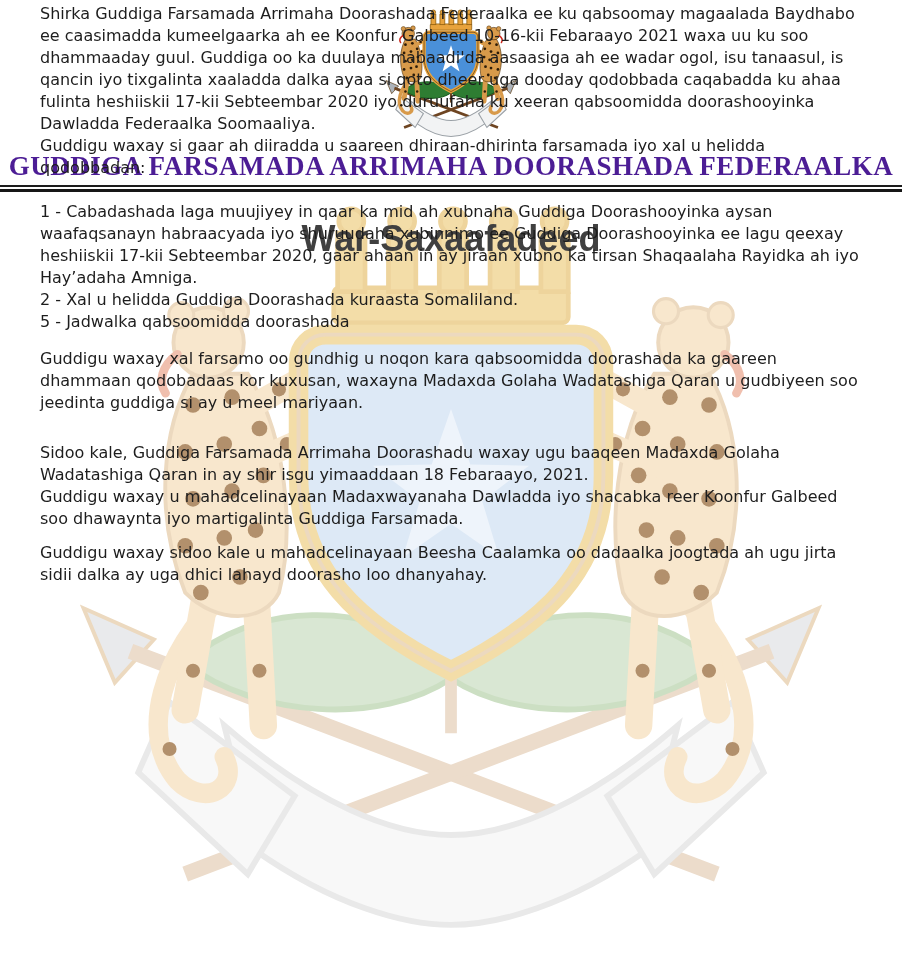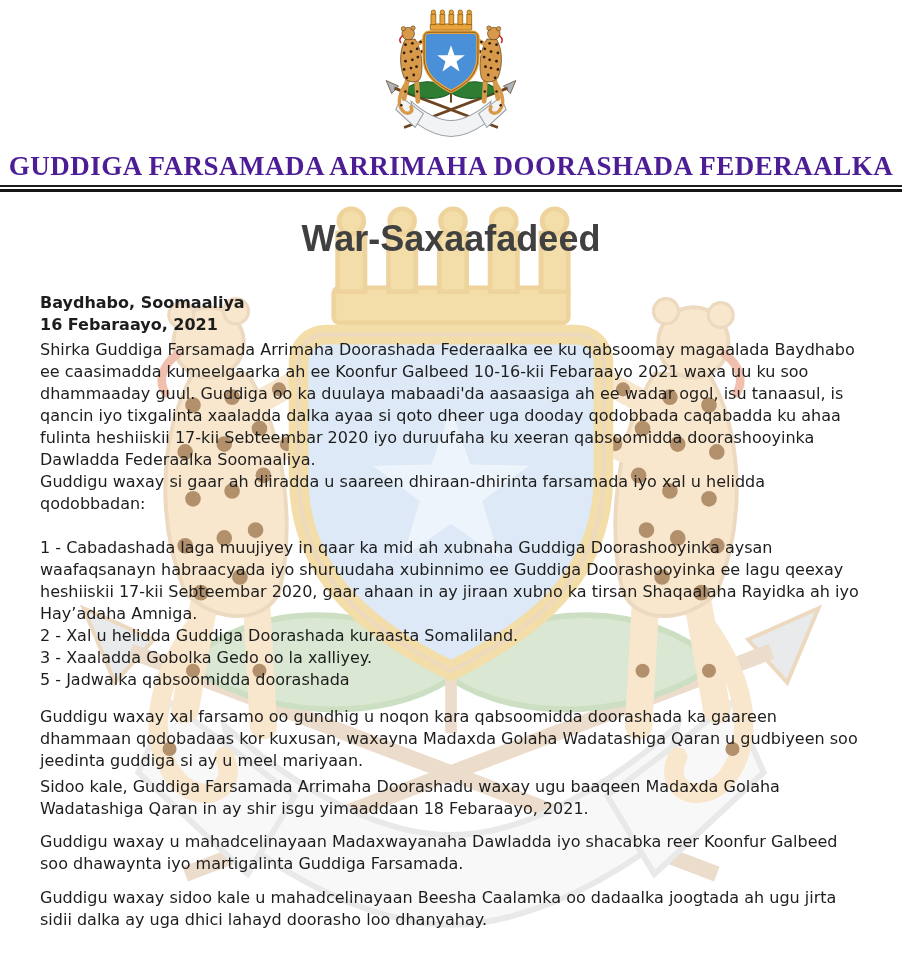--- a/index.html
+++ b/index.html
@@ -35,22 +35,22 @@
     position:absolute;top:218px;left:0;right:0;text-align:center;
     font-family:Liberation Sans, sans-serif;font-weight:bold;font-size:36px;color:#404040;
   }
   
   .content{position:absolute;top:0;left:40px;right:40px;font-size:16px;line-height:22px;}
   .dateline{margin-top:292px;font-weight:bold;}
   .p1{margin-top:3px;}
   .p2{margin-top:0;}
   .list{margin-top:22px;}
   .p3{margin-top:15px;}
-  .p4{margin-top:4px;}
-  .p5{margin-top:11px;}
+  .p4{margin-top:28px;}
+  .p5{}
   .p6{margin-top:12px;}
 </style>
 </head>
 <body>
 
 <svg width="0" height="0" style="position:absolute" aria-hidden="true">
   <symbol id="emblem" viewBox="0 0 220 200">
 
     <polygon points="16,108 34,116 24,127" fill="var(--c-steel)" stroke="var(--c-outline)" stroke-width="1"></polygon>
     <line x1="28" y1="119" x2="178" y2="176" stroke="var(--c-shaft)" stroke-width="4"></line>
@@ -126,33 +126,28 @@
 <svg class="top-emblem emblem-full" viewBox="0 0 220 200">
   <use href="#emblem"></use>
 </svg>
 
 <div class="org-name">GUDDIGA FARSAMADA ARRIMAHA DOORASHADA FEDERAALKA</div>
 <div class="rule-thin"></div>
 <div class="rule-thick"></div>
 <div class="doc-title">War-Saxaafadeed</div>
 
 <div class="content">
-  <div class="dateline">
-    <div>Baydhabo, Soomaaliya</div>
-    <div>16 Febaraayo, 2021</div>
-  </div>
 
   <div class="p1">Shirka Guddiga Farsamada Arrimaha Doorashada Federaalka ee ku qabsoomay magaalada Baydhabo ee caasimadda kumeelgaarka ah ee Koonfur Galbeed 10-16-kii Febaraayo 2021 waxa uu ku soo dhammaaday guul. Guddiga oo ka duulaya mabaadi'da aasaasiga ah ee wadar ogol, isu tanaasul, is qancin iyo tixgalinta xaaladda dalka ayaa si qoto dheer uga dooday qodobbada caqabadda ku ahaa fulinta heshiiskii 17-kii Sebteembar 2020 iyo duruufaha ku xeeran qabsoomidda doorashooyinka Dawladda Federaalka Soomaaliya.</div>
 
   <div class="p2">Guddigu waxay si gaar ah diiradda u saareen dhiraan-dhirinta farsamada iyo xal u helidda qodobbadan:</div>
 
   <div class="list">
     <div>1 - Cabadashada laga muujiyey in qaar ka mid ah xubnaha Guddiga Doorashooyinka aysan waafaqsanayn habraacyada iyo shuruudaha xubinnimo ee Guddiga Doorashooyinka ee lagu qeexay heshiiskii 17-kii Sebteembar 2020, gaar ahaan in ay jiraan xubno ka tirsan Shaqaalaha Rayidka ah iyo Hay’adaha Amniga.</div>
     <div>2 - Xal u helidda Guddiga Doorashada kuraasta Somaliland.</div>
-    <div>3 - Xaaladda Gobolka Gedo oo la xalliyey.</div>
     <div>5 - Jadwalka qabsoomidda doorashada</div>
   </div>
 
   <div class="p3">Guddigu waxay xal farsamo oo gundhig u noqon kara qabsoomidda doorashada ka gaareen dhammaan qodobadaas kor kuxusan, waxayna Madaxda Golaha Wadatashiga Qaran u gudbiyeen soo jeedinta guddiga si ay u meel mariyaan.</div>
   <div class="p4">Sidoo kale, Guddiga Farsamada Arrimaha Doorashadu waxay ugu baaqeen Madaxda Golaha Wadatashiga Qaran in ay shir isgu yimaaddaan 18 Febaraayo, 2021.</div>
   <div class="p5">Guddigu waxay u mahadcelinayaan Madaxwayanaha Dawladda iyo shacabka reer Koonfur Galbeed soo dhawaynta iyo martigalinta Guddiga Farsamada.</div>
   <div class="p6">Guddigu waxay sidoo kale u mahadcelinayaan Beesha Caalamka oo dadaalka joogtada ah ugu jirta sidii dalka ay uga dhici lahayd doorasho loo dhanyahay.</div>
 
 </div>
 

